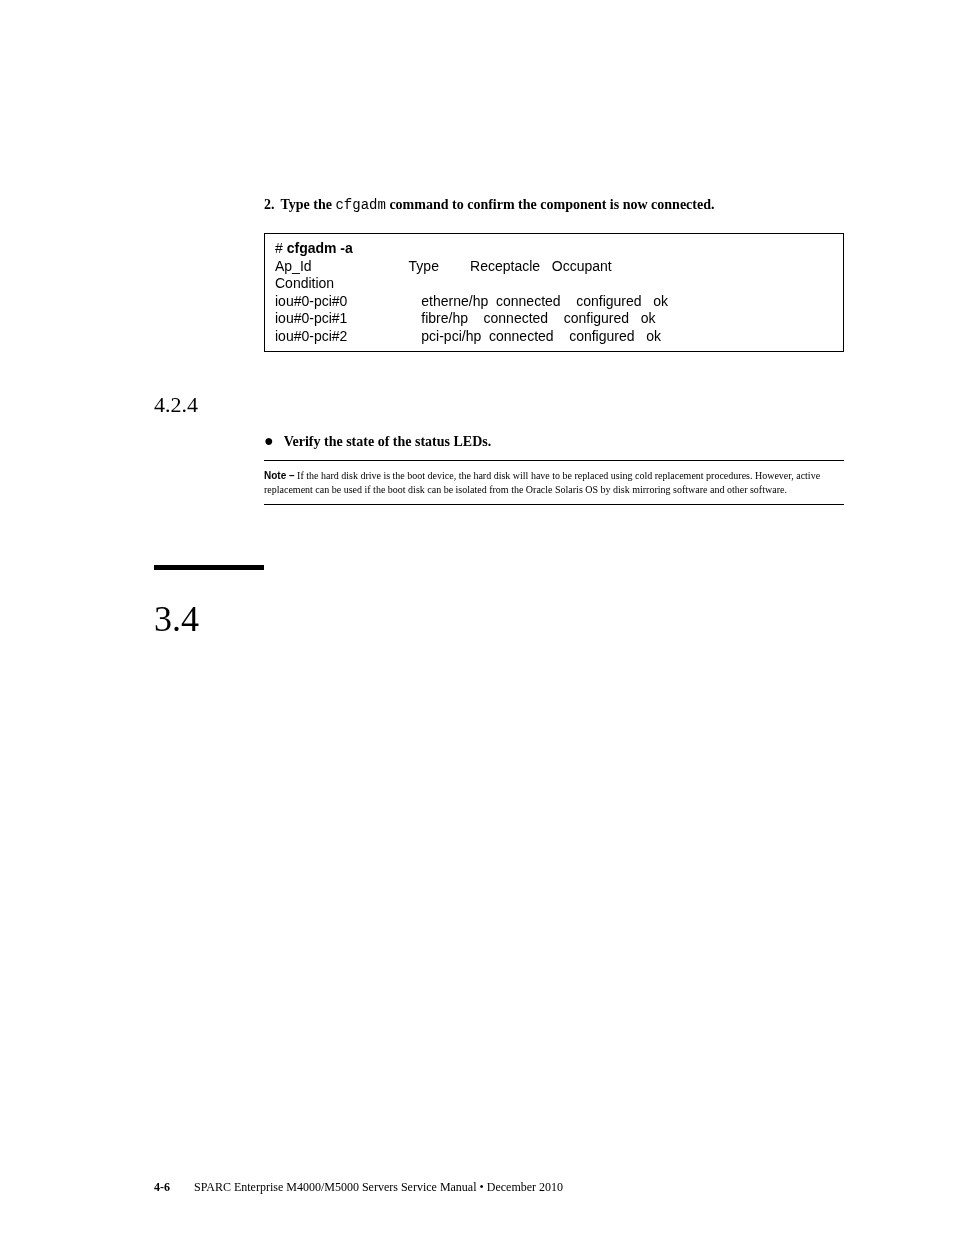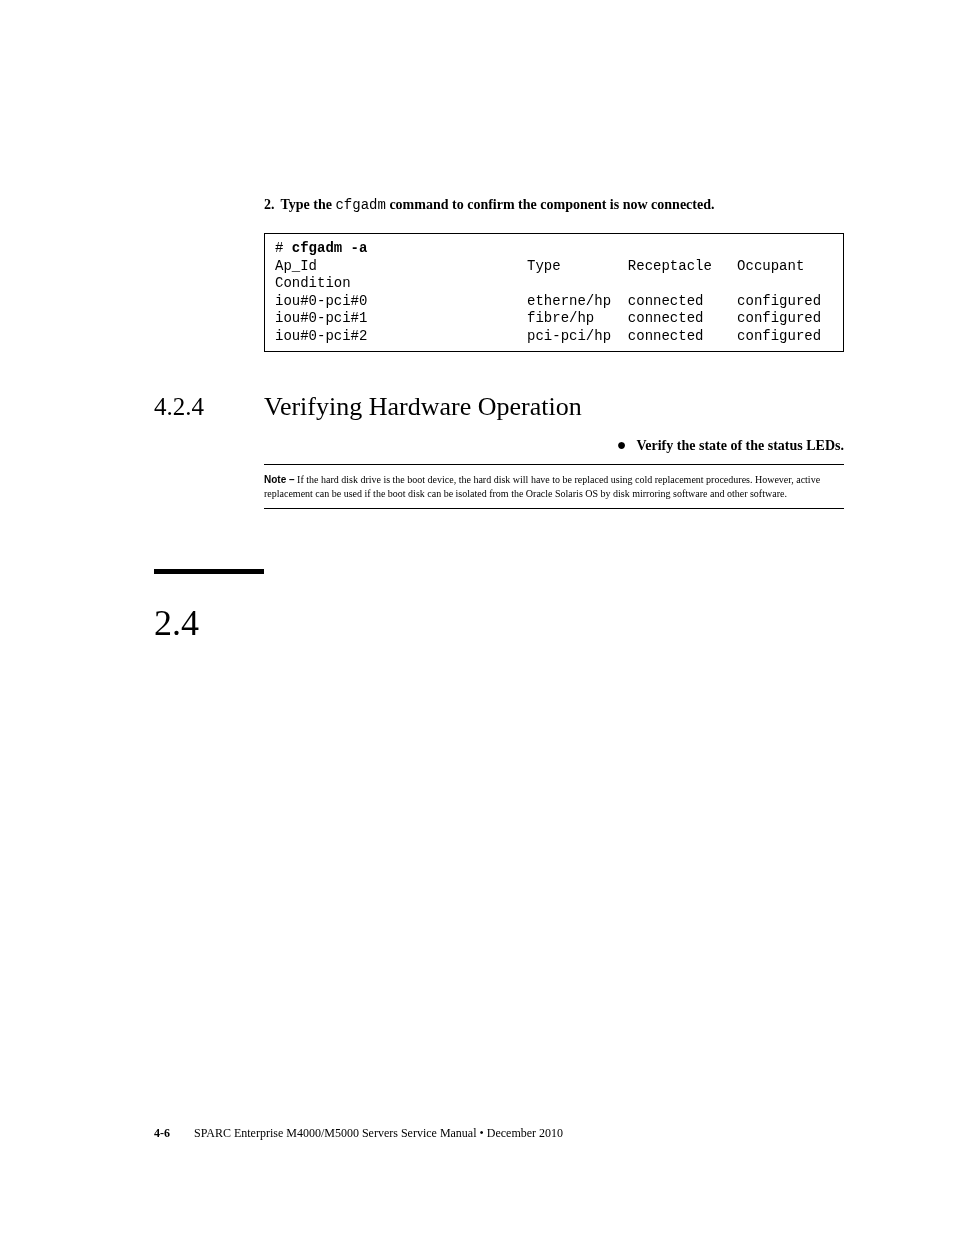--- a/index.html
+++ b/index.html
@@ -30,36 +30,36 @@
     margin-right: 6px;
   }
   .step-text { font-weight: bold; }
   .code-inline {
     font-family: "Courier New", Courier, monospace;
     font-weight: normal;
   }
   .code-box {
     border: 1px solid #000;
     padding: 6px 10px;
-    font-family: Liberation Mono, monospace;
+    font-family: Liberation Sans, sans-serif;
     font-size: 14px;
     line-height: 1.25;
     white-space: pre;
     margin-left: 110px;
     margin-bottom: 40px;
     overflow: hidden;
   }
   .code-bold { font-weight: bold; }
   .h2-row {
     display: flex;
     align-items: baseline;
     margin-bottom: 14px;
   }
   .h2-num {
-    font-size: 25px;
+    font-size: 22px;
     width: 110px;
     font-weight: normal;
     font-family: Liberation Serif, serif;
   }
   .h2-title {
     font-size: 26px;
     font-weight: normal;
   }
   .h1-row {
     display: flex;
@@ -73,21 +73,20 @@
   }
   .h1-title {
     font-size: 36px;
     font-weight: normal;
   }
   .bullet-line {
     margin-left: 110px;
     font-size: 14px;
     font-weight: bold;
     margin-bottom: 10px;
-    text-align: right;
   }
   .bullet-dot {
     font-size: 16px;
     margin-right: 10px;
   }
   .body-text {
     margin-left: 110px;
     font-size: 14px;
     line-height: 1.35;
     margin-bottom: 16px;
@@ -112,21 +111,21 @@
   .section-bar {
     width: 110px;
     height: 5px;
     background: #000;
     margin-top: 60px;
     margin-bottom: 28px;
   }
   .footer {
     position: absolute;
     left: 154px;
-    top: 1126px;
+    top: 1180px;
     font-size: 12px;
   }
   .footer-pg {
     font-weight: bold;
     margin-right: 24px;
   }
 </style>
 </head>
 <body>
 
@@ -138,38 +137,37 @@
 
   <div class="code-box"><span># </span><span class="code-bold">cfgadm -a</span>
 <span>Ap_Id                         Type        Receptacle   Occupant
 Condition</span>
 <span>iou#0-pci#0                   etherne/hp  connected    configured   ok</span>
 <span>iou#0-pci#1                   fibre/hp    connected    configured   ok</span>
 <span>iou#0-pci#2                   pci-pci/hp  connected    configured   ok</span></div>
 
   <div class="h2-row">
     <div class="h2-num">4.2.4</div>
-    <div class="h2-title">Verifying Hardware Operation</div>
   </div>
 
   <div class="bullet-line">
     <span class="bullet-dot">●</span><span>Verify the state of the status LEDs.</span>
   </div>
 
 
   <hr class="note-rule">
   <div class="note-body">
     <span class="note-label">Note –</span><span> If the hard disk drive is the boot device, the hard disk will have to be replaced using cold replacement procedures. However, active replacement can be used if the boot disk can be isolated from the Oracle Solaris OS by disk mirroring software and other software.</span>
   </div>
   <hr class="note-rule bottom">
 
   <div class="section-bar"></div>
 
   <div class="h1-row">
-    <div class="h1-num">2.4</div>
+    <div class="h1-num">3.4</div>
   </div>
 
 
 </div>
 
 <div class="footer">
   <span class="footer-pg">4-6</span><span>SPARC Enterprise M4000/M5000 Servers Service Manual  •  December 2010</span>
 </div>
 
 </body></html>

